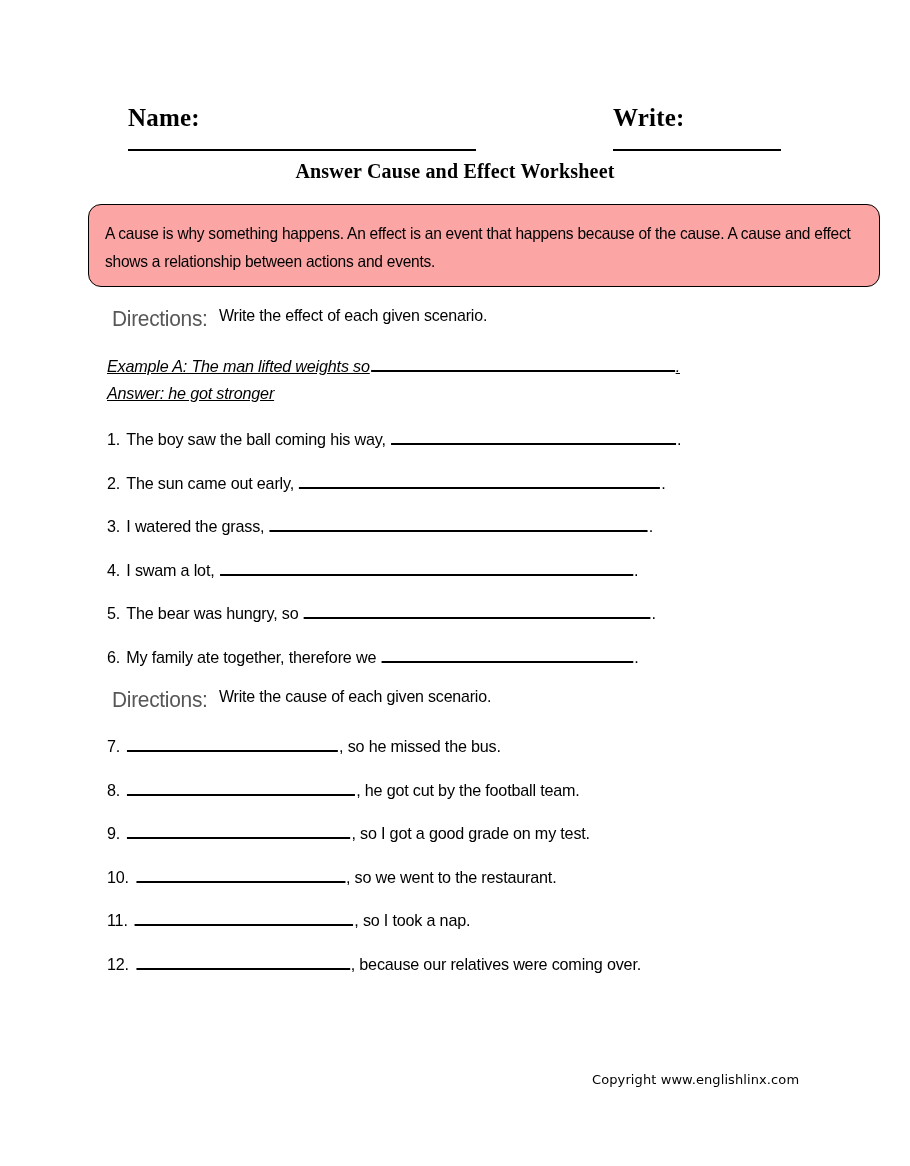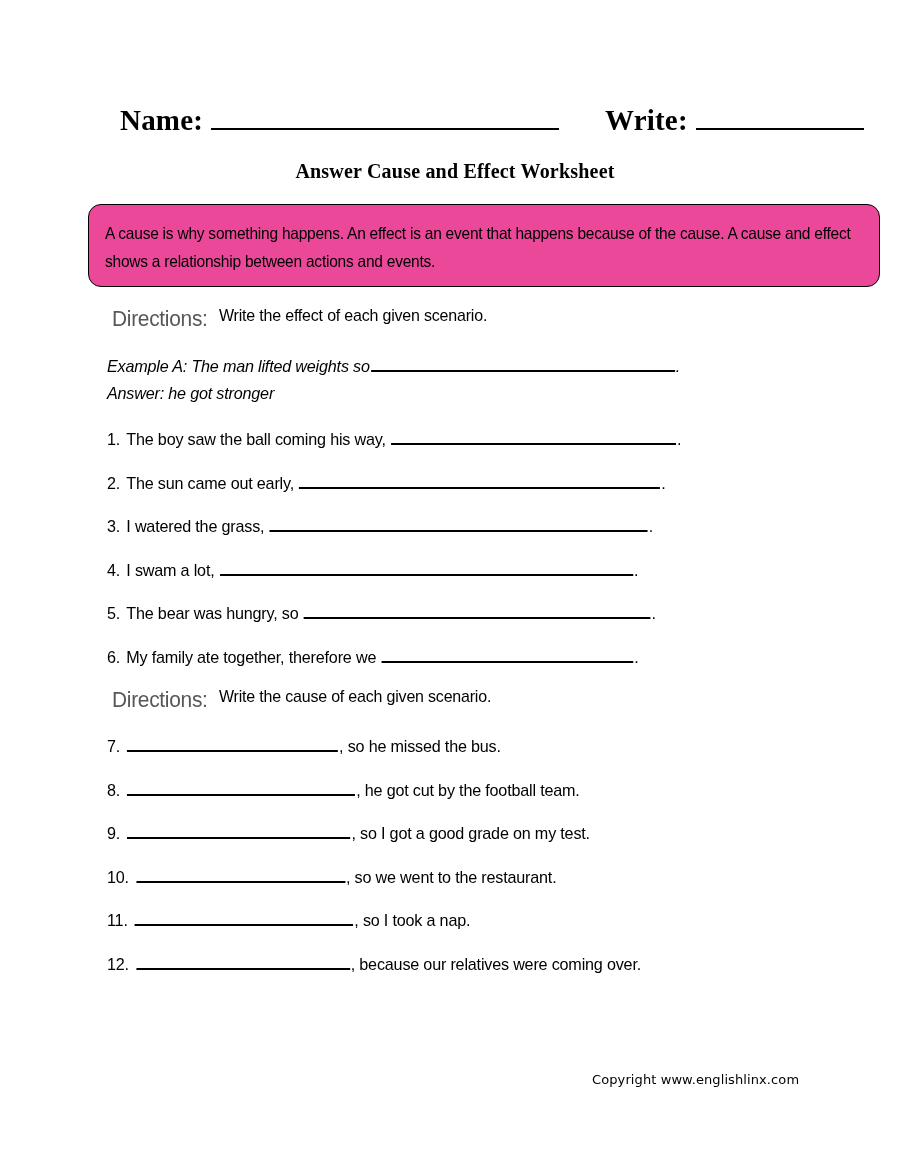--- a/index.html
+++ b/index.html
@@ -31,23 +31,24 @@
     left: 0;
     width: 910px;
     height: 34px;
   }
   .field {
     position: absolute;
     display: flex;
     align-items: baseline;
     font-family: "Liberation Serif", "DejaVu Serif", serif;
     font-weight: bold;
-    font-size: 29px;
+    font-size: 25px;
     letter-spacing: 0.2px;
     white-space: nowrap;
+    flex-direction: column;
   }
   .field-name { left: 120px; top: 0; }
   .field-date { left: 605px; top: 0; }
   .field-label { color: #000; }
   .rule {
     display: inline-block;
     border-bottom: 2px solid #000;
     height: 17px;
     margin-left: 8px;
   }
@@ -70,21 +71,21 @@
   
   .definition-box {
     position: absolute;
     left: 88px;
     top: 204px;
     width: 792px;
     height: 83px;
     box-sizing: border-box;
     border: 1px solid #000;
     border-radius: 13px;
-    background: #ec4899;
+    background: #fca5a5;
     padding: 14px 16px 0 16px;
   }
   .definition-text {
     font-family: "Liberation Sans Narrow", "Liberation Sans", sans-serif;
     font-size: 16.5px;
     line-height: 28px;
     color: #000;
     letter-spacing: -0.25px;
     transform: scaleX(0.94);
     transform-origin: left top;
@@ -118,20 +119,21 @@
   }
   #directions-1 { top: 306px; }
   #directions-2 { top: 687px; }
 
   
   .example-block {
     position: absolute;
     left: 107px;
     top: 353px;
     width: 760px;
+    text-decoration: underline;
   }
   .example-line,
   .answer-line {
     font-family: "Liberation Sans Narrow", "Liberation Sans", sans-serif;
     font-style: italic;
     font-size: 17px;
     line-height: 27px;
     letter-spacing: -0.2px;
     color: #000;
     white-space: nowrap;

